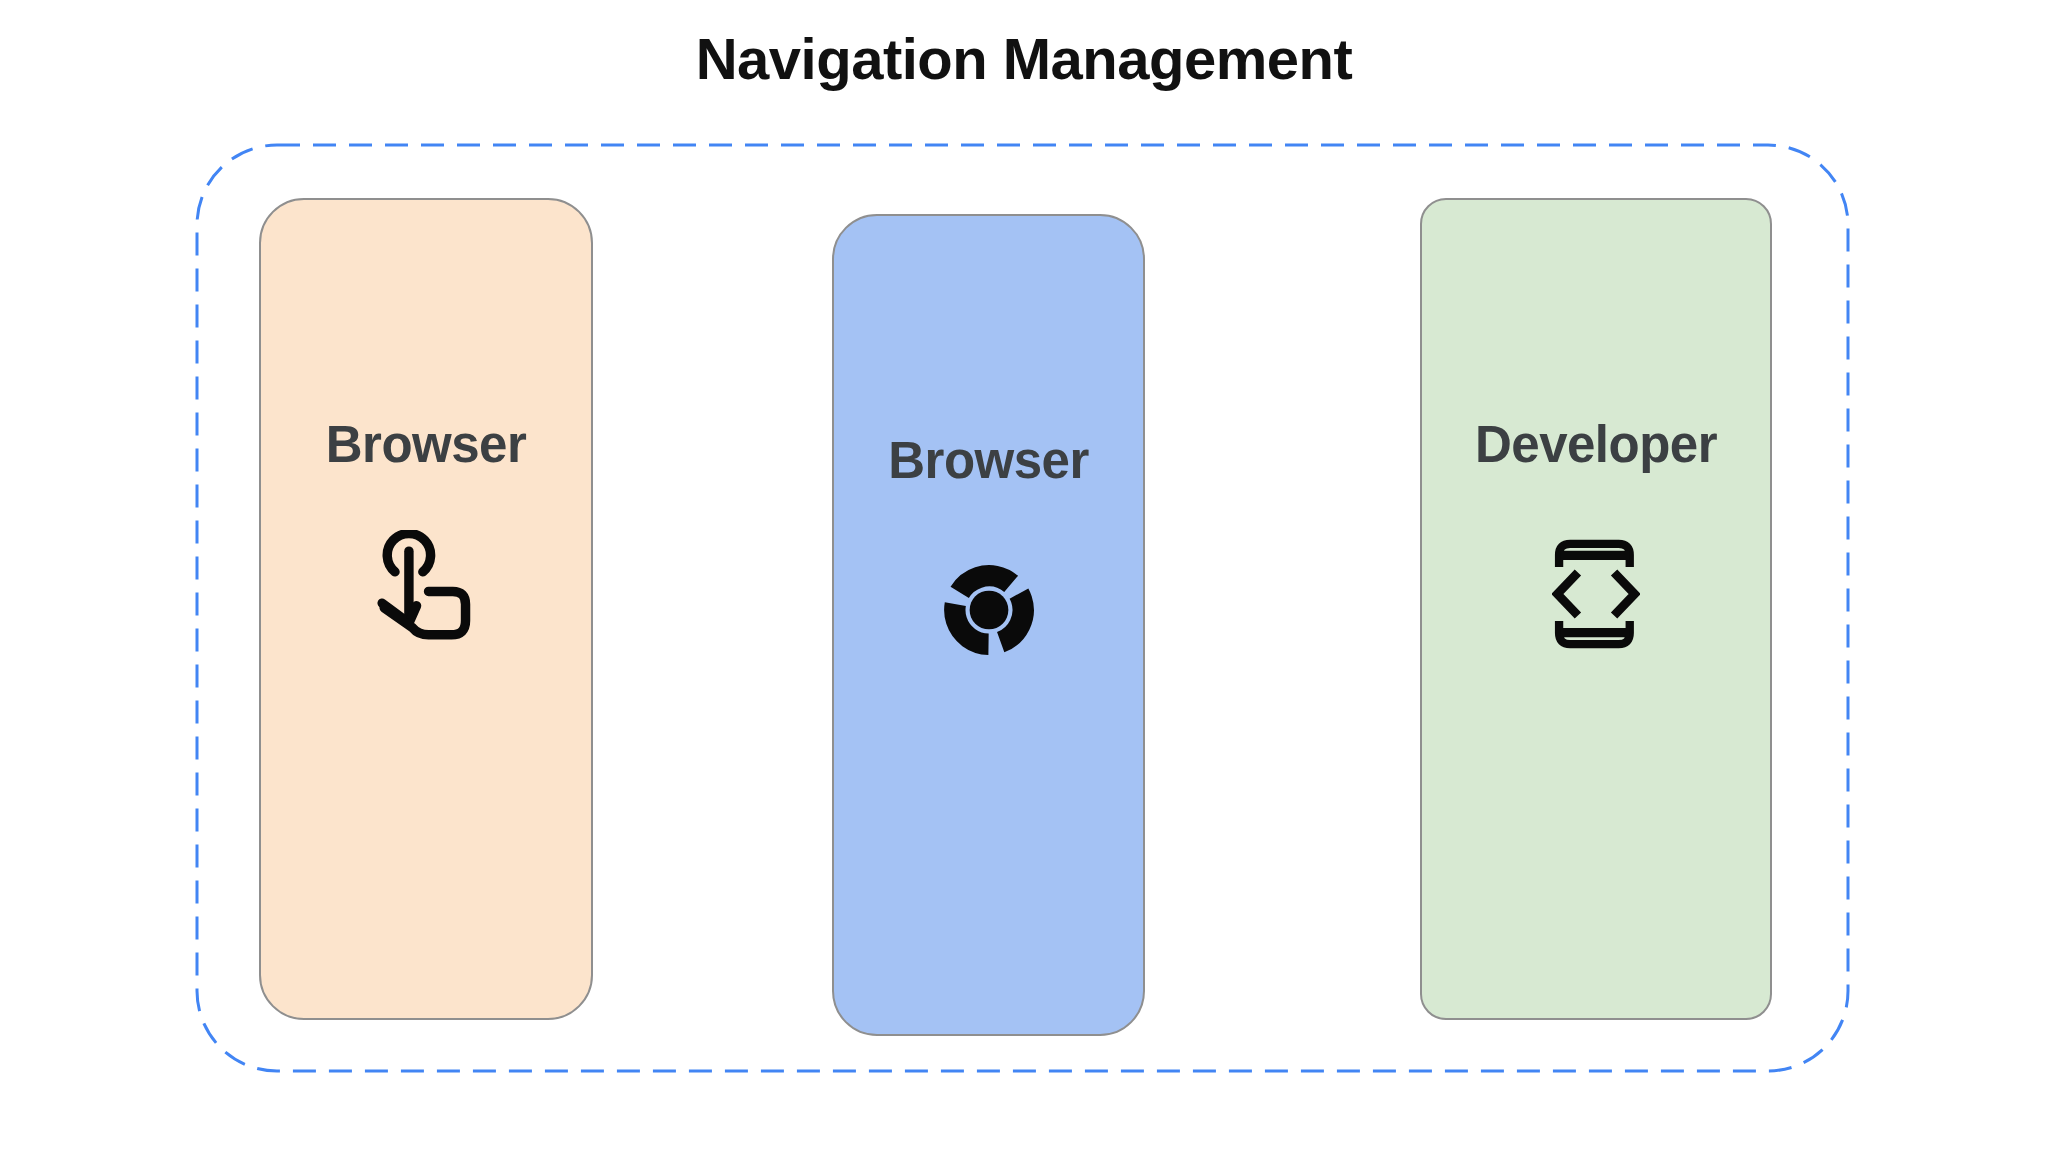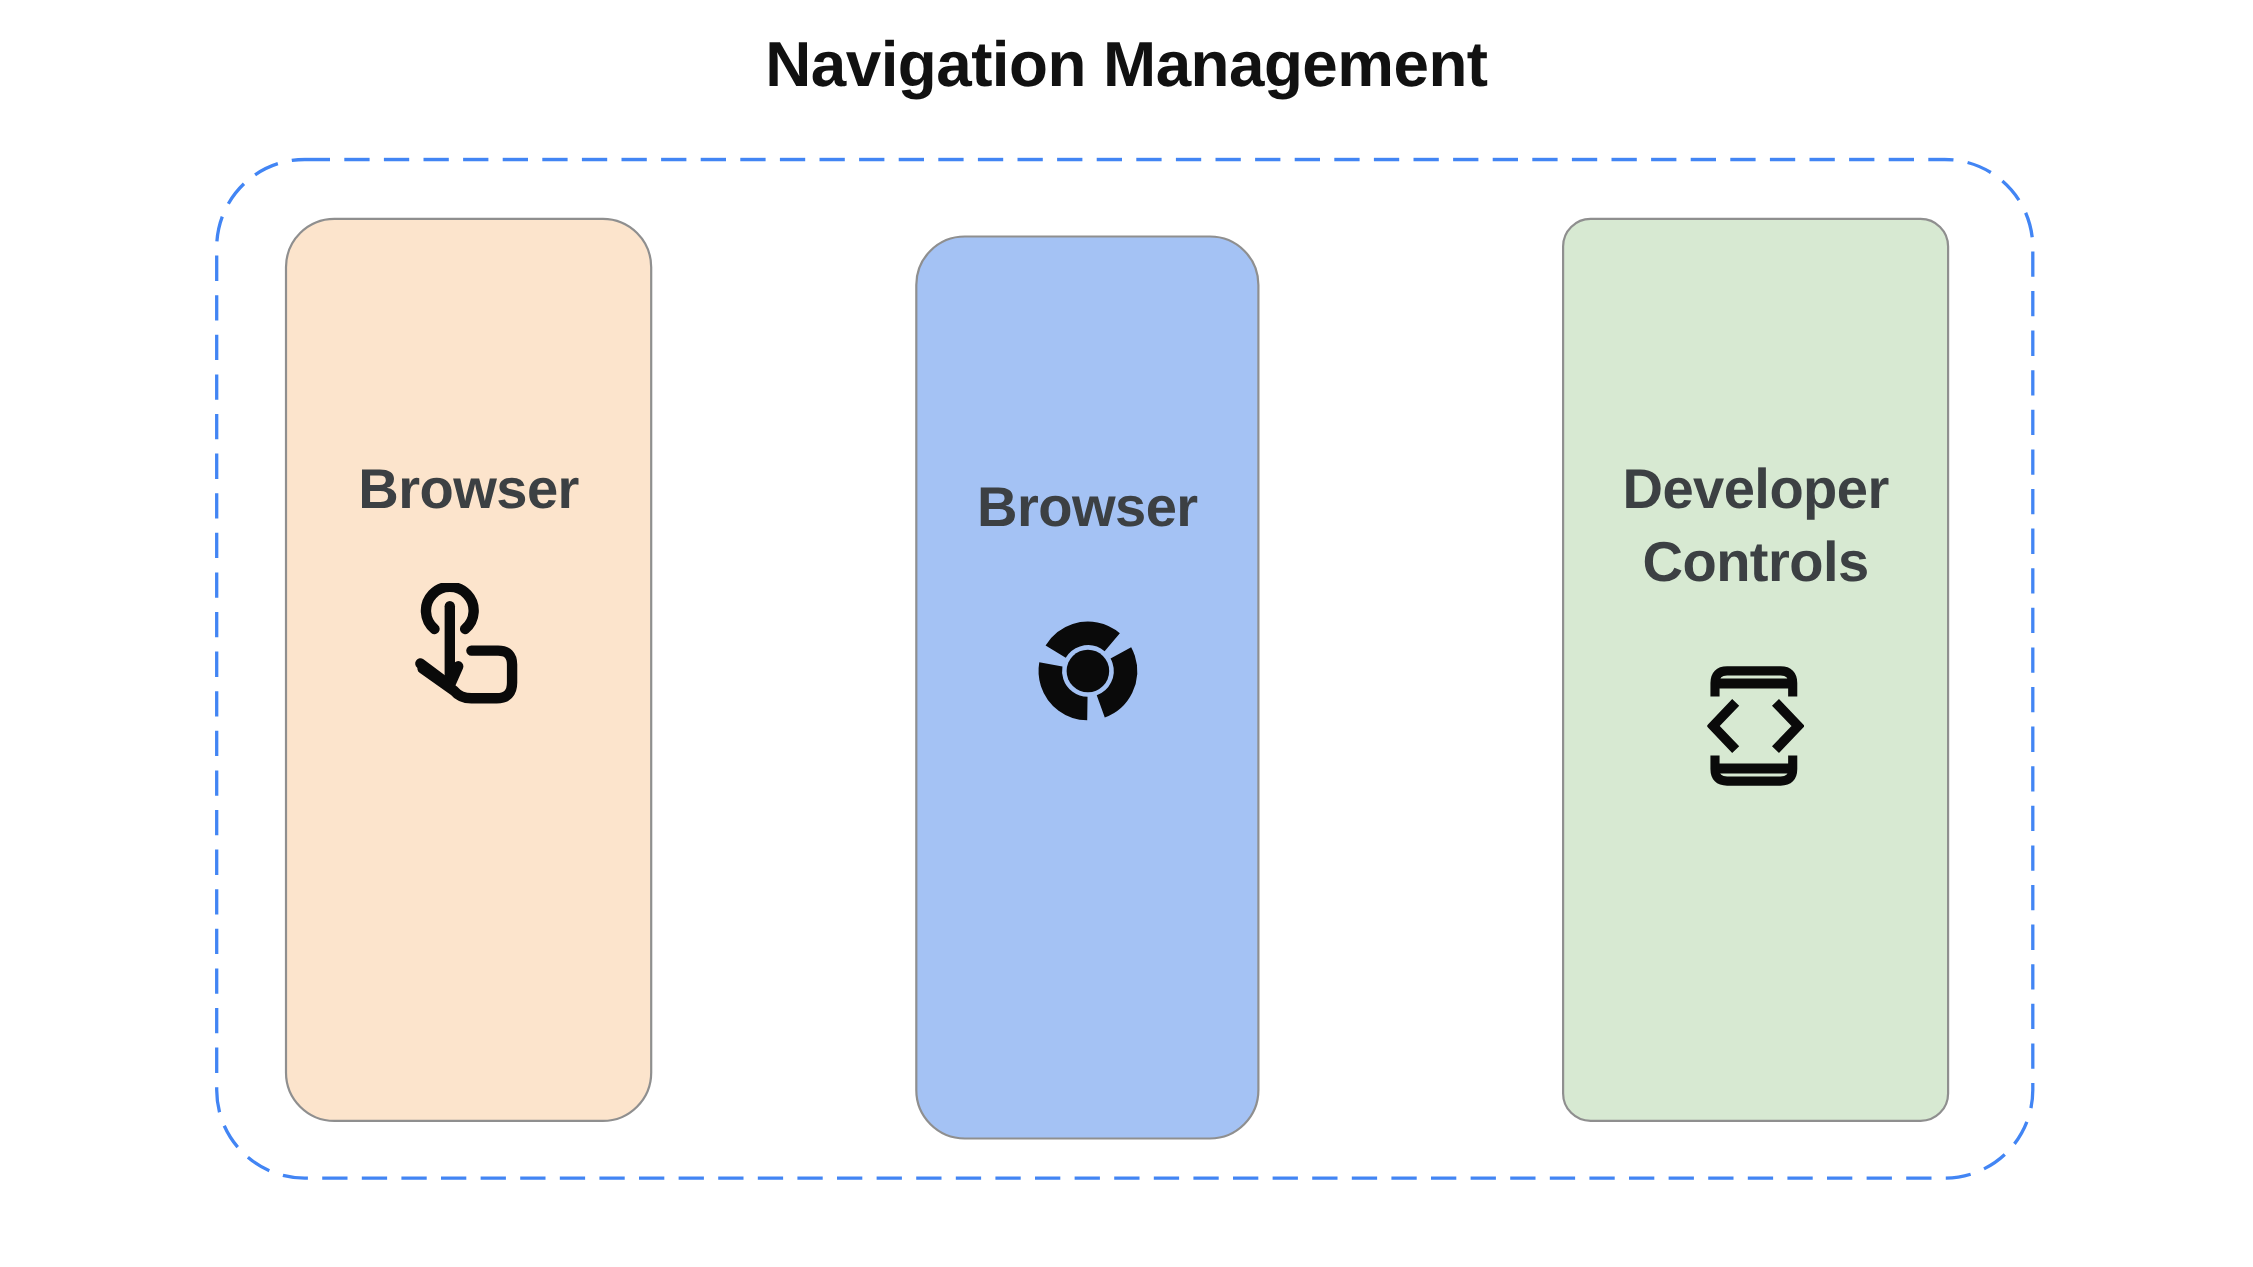--- a/index.html
+++ b/index.html
@@ -72,21 +72,20 @@
       <svg width="108" height="108" viewBox="0 0 48 48">
         <circle class="fill-icon" cx="24" cy="24" r="8.6" stroke="none"></circle>
         <circle cx="24" cy="24" r="15.2" fill="none" style="stroke:var(--icon-color,#0A0A0A)" stroke-width="9.5" stroke-dasharray="26.3 5.53" stroke-dashoffset="3" transform="rotate(-18 24 24)"></circle>
       </svg>
     </div>
   </div>
 
   <div class="card card-3" style="background-color: rgb(215, 233, 210);">
     <div class="card-label">
       <span>Developer</span>
-      <span>Controls</span>
     </div>
     <div class="icon-wrap">
       <svg width="88" height="118" viewBox="0 0 36 48" class="stroke-icon" stroke-linecap="butt" stroke-linejoin="miter">
         <path d="M 2.9,13 V 8 Q 2.9,3.5 7.4,3.5 H 27.3 Q 31.8,3.5 31.8,8 V 13" stroke-width="3.4"></path>
         <path d="M 3.4,8.2 H 31.7" stroke-width="3.8"></path>
         <path d="M 10.6,15.2 L 2.2,24 L 10.6,32.8" stroke-width="3.6"></path>
         <path d="M 25.4,15.2 L 33.8,24 L 25.4,32.8" stroke-width="3.6"></path>
         <path d="M 2.9,35 V 40 Q 2.9,44.5 7.4,44.5 H 27.3 Q 31.8,44.5 31.8,40 V 35" stroke-width="3.4"></path>
         <path d="M 3.4,39.8 H 31.7" stroke-width="3.8"></path>
       </svg>

